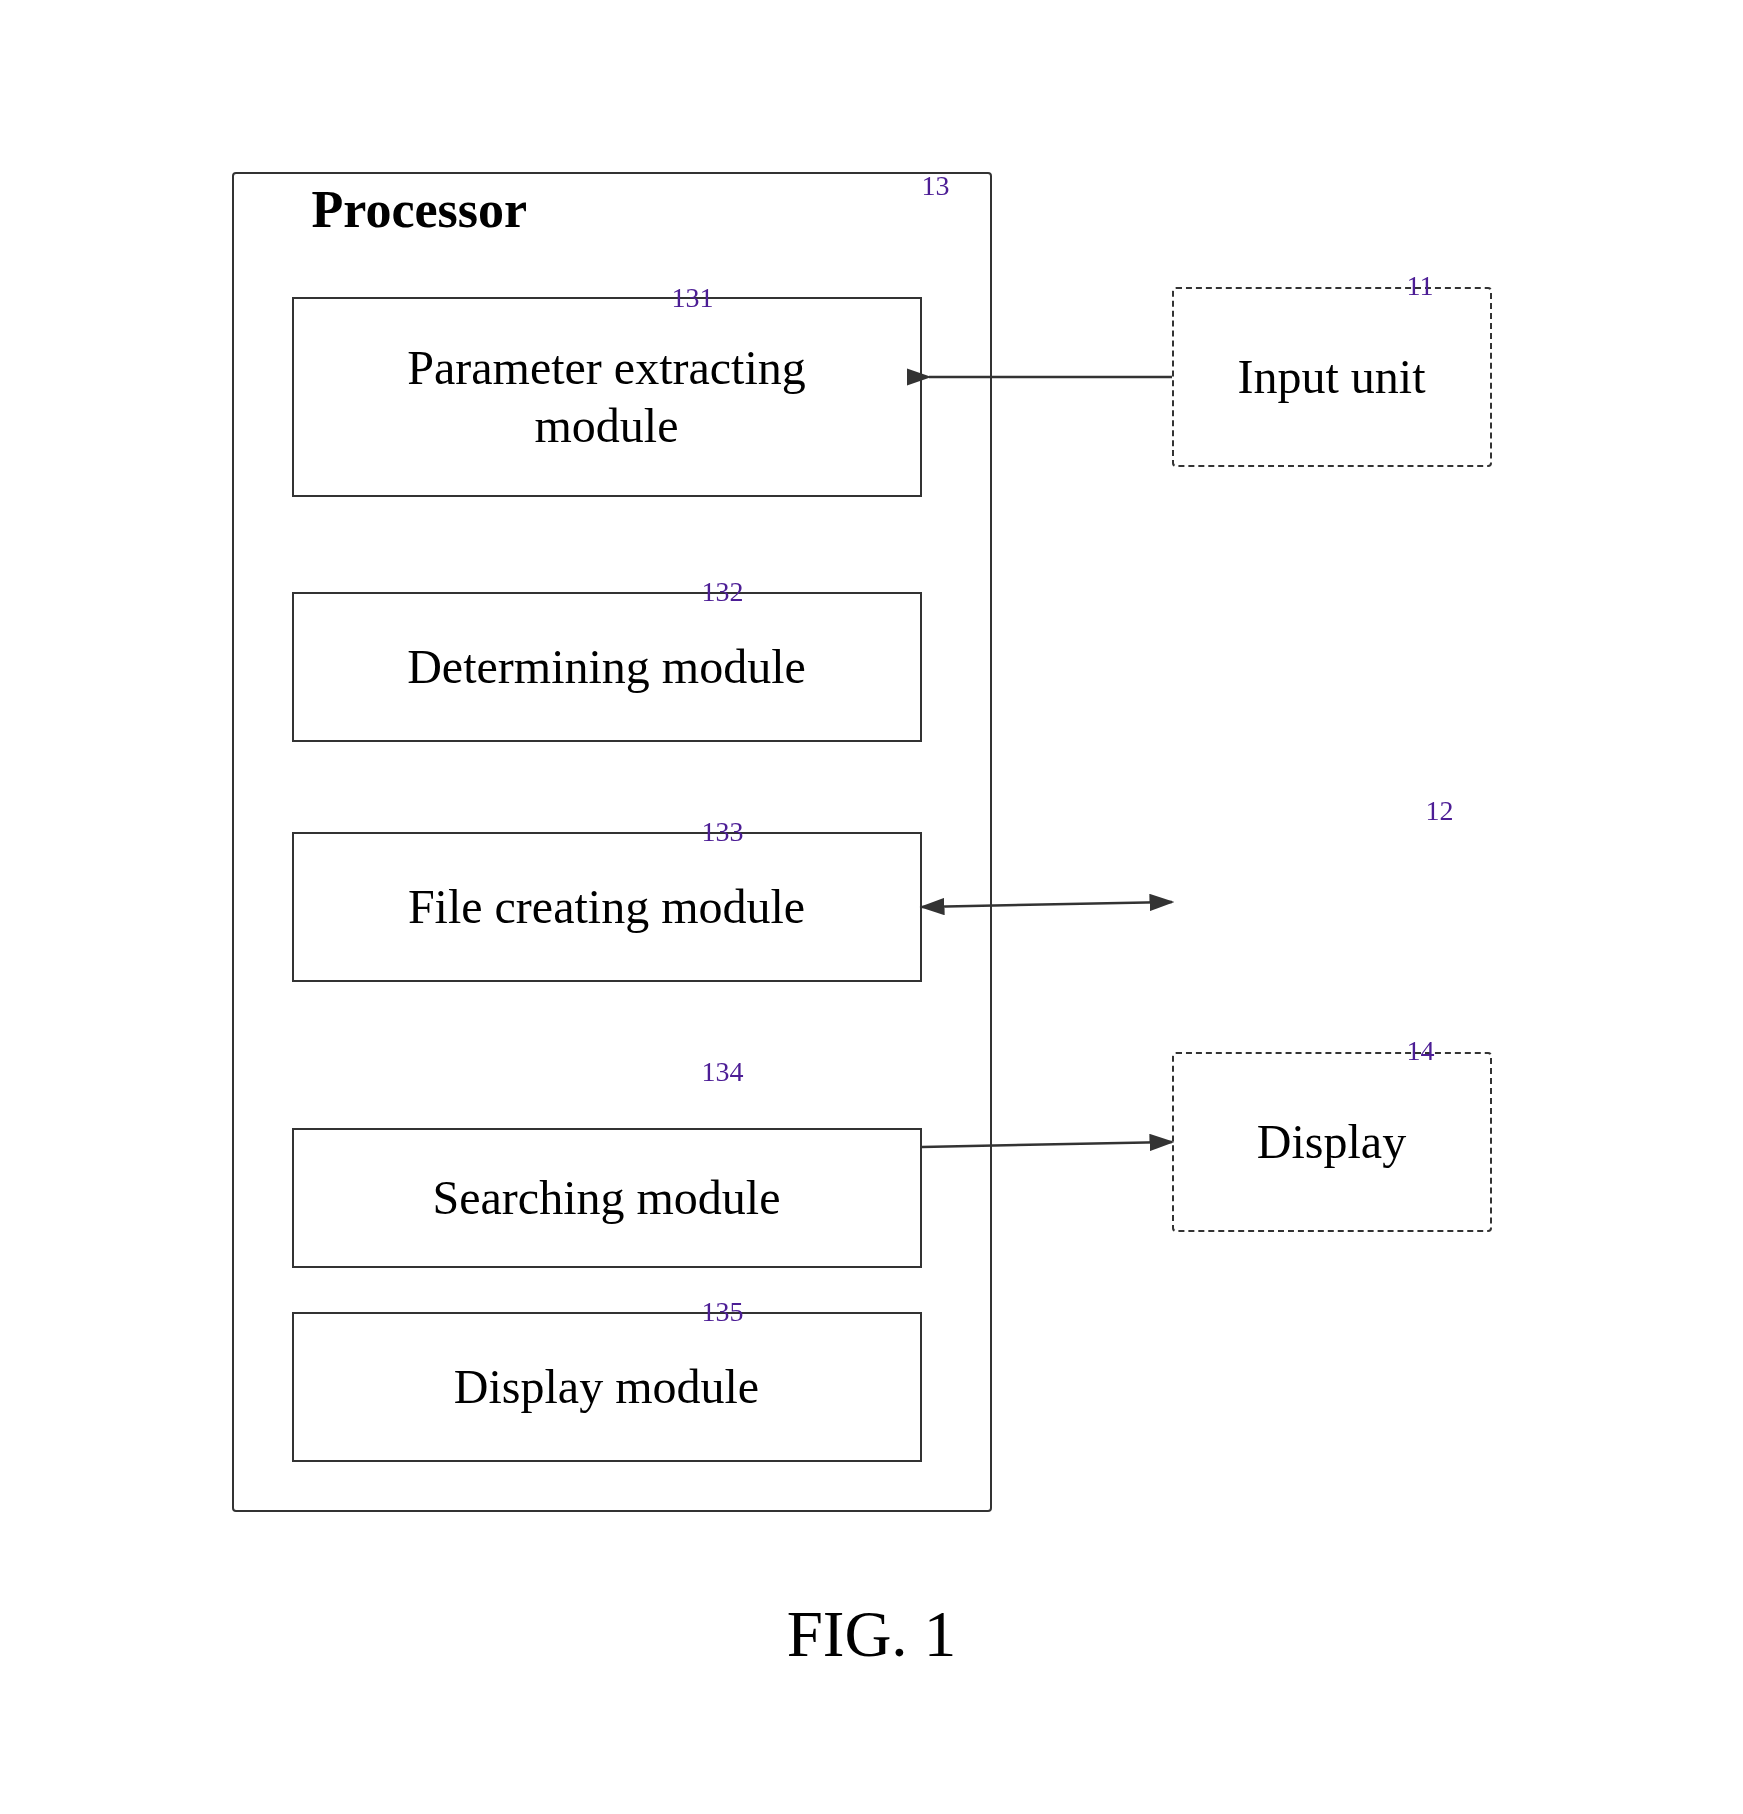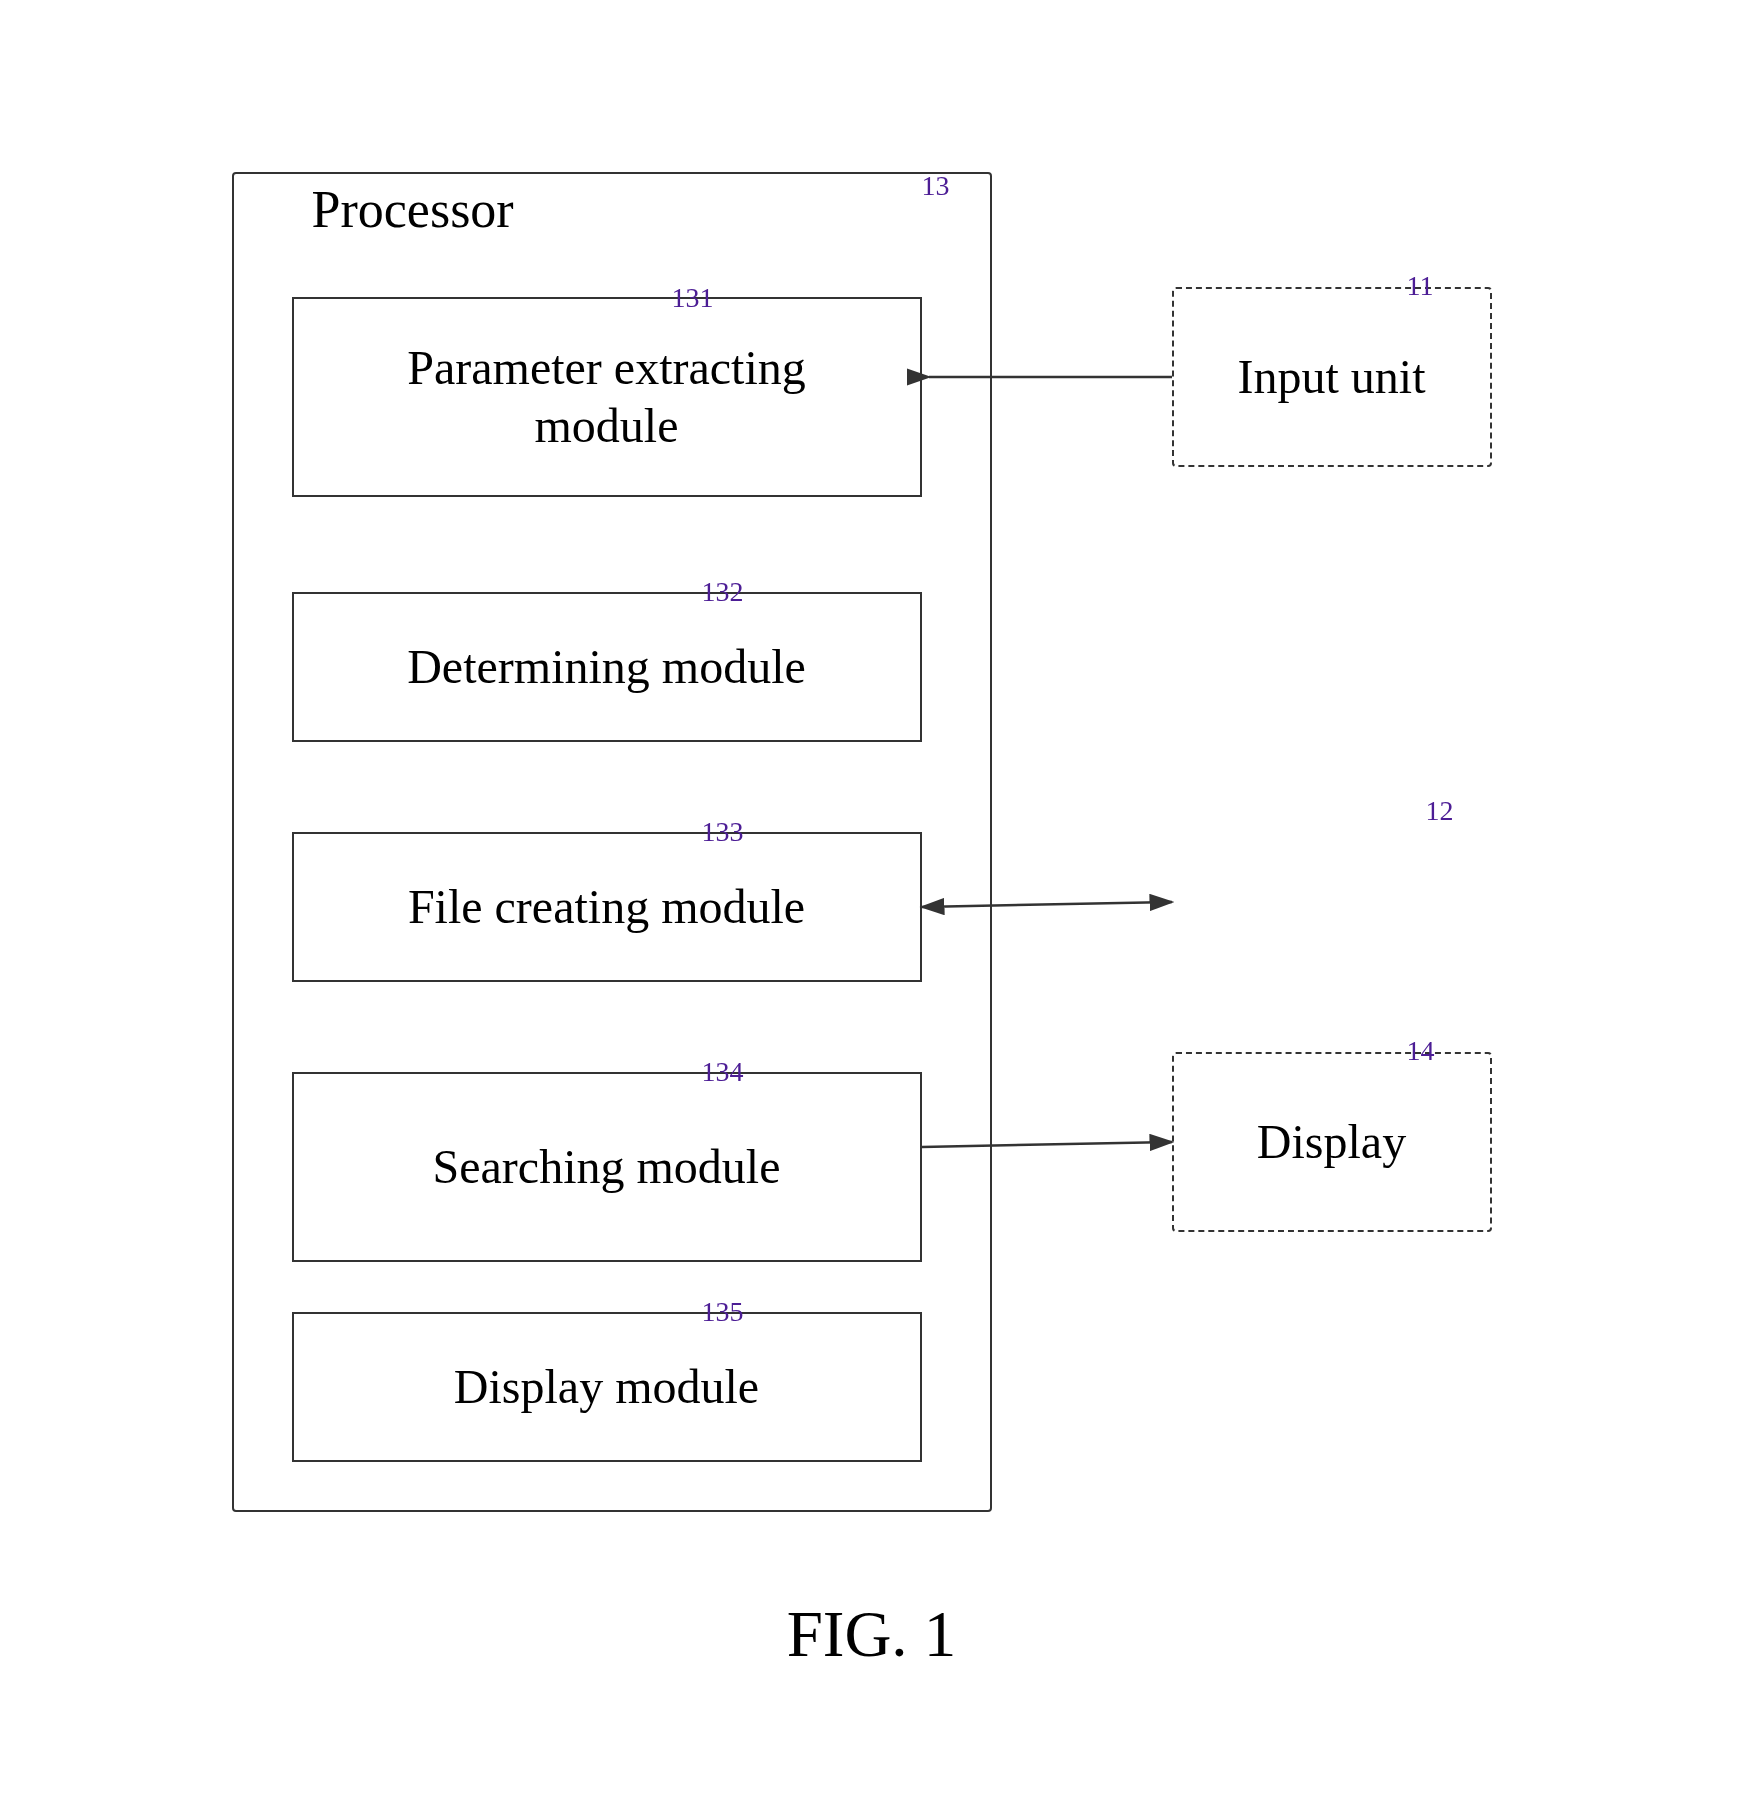--- a/index.html
+++ b/index.html
@@ -26,21 +26,21 @@
       width: 760px;
       height: 1340px;
       border: 2px solid #333;
       border-radius: 4px;
     }
     .processor-label {
       position: absolute;
       left: 60px;
       top: 48px;
       font-size: 52px;
-      font-weight: normal;
+      font-weight: bold;
       padding-left: 80px;
     }
     
     .ref-label {
       position: absolute;
       font-size: 28px;
       color: #4c1d95;
     }
     
     .module-box {
@@ -109,21 +109,21 @@
   <div class="module-box" style="top: 460px; height: 150px;">
     <span class="module-box-text">Determining module</span>
   </div>
   <span class="ref-label" style="left: 530px; top: 444px;">132</span>
 
   <div class="module-box" style="top: 700px; height: 150px;">
     <span class="module-box-text">File creating module</span>
   </div>
   <span class="ref-label" style="left: 530px; top: 684px;">133</span>
 
-  <div class="module-box" style="top: 940px; height: 190px;">
+  <div class="module-box" style="top: 996px; height: 140px;">
     <span class="module-box-text">Searching module</span>
   </div>
   <span class="ref-label" style="left: 530px; top: 924px;">134</span>
 
   <div class="module-box" style="top: 1180px; height: 150px;">
     <span class="module-box-text">Display module</span>
   </div>
   <span class="ref-label" style="left: 530px; top: 1164px;">135</span>
 
   <div class="side-box" style="left: 1000px; top: 155px; height: 180px;">

